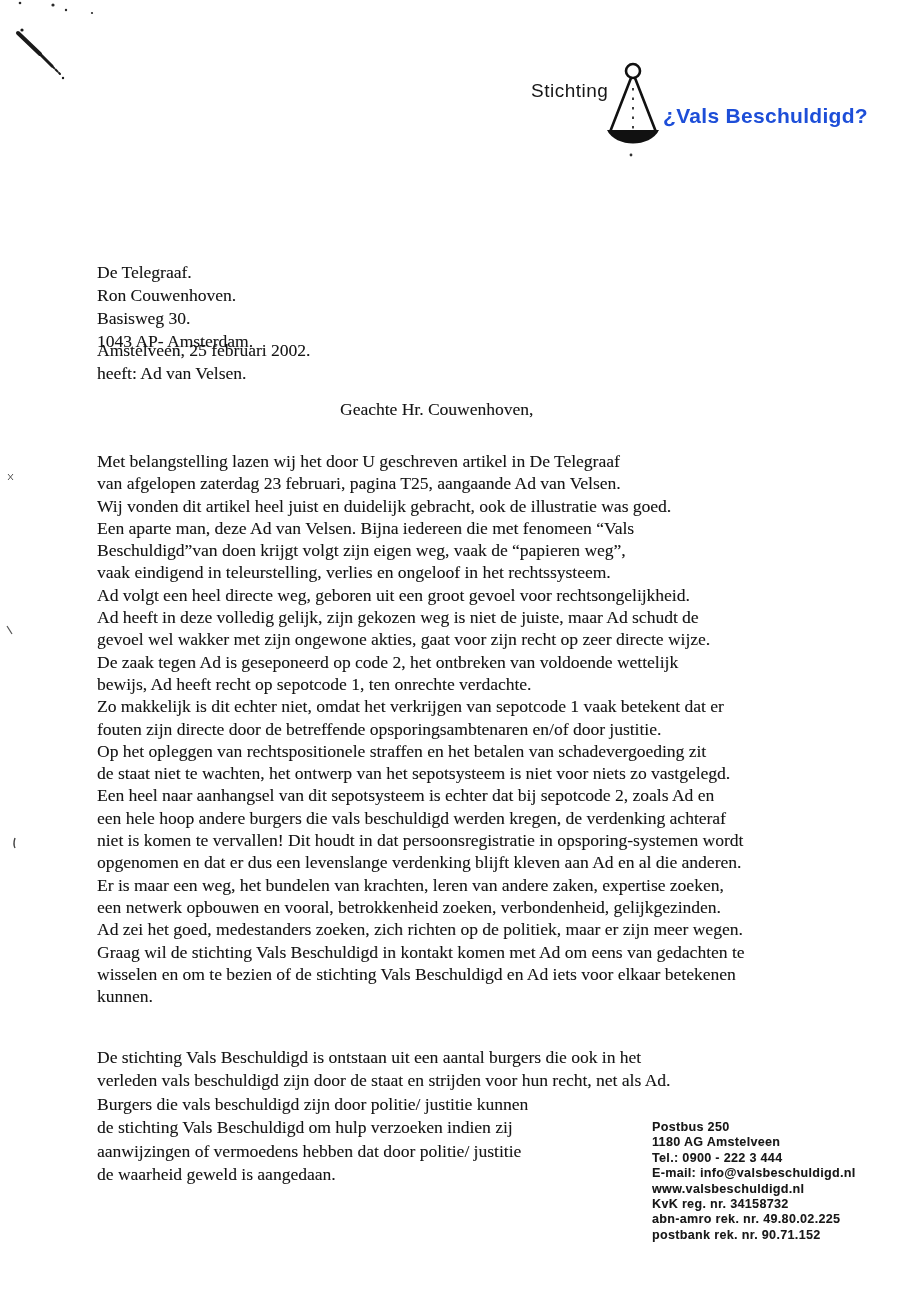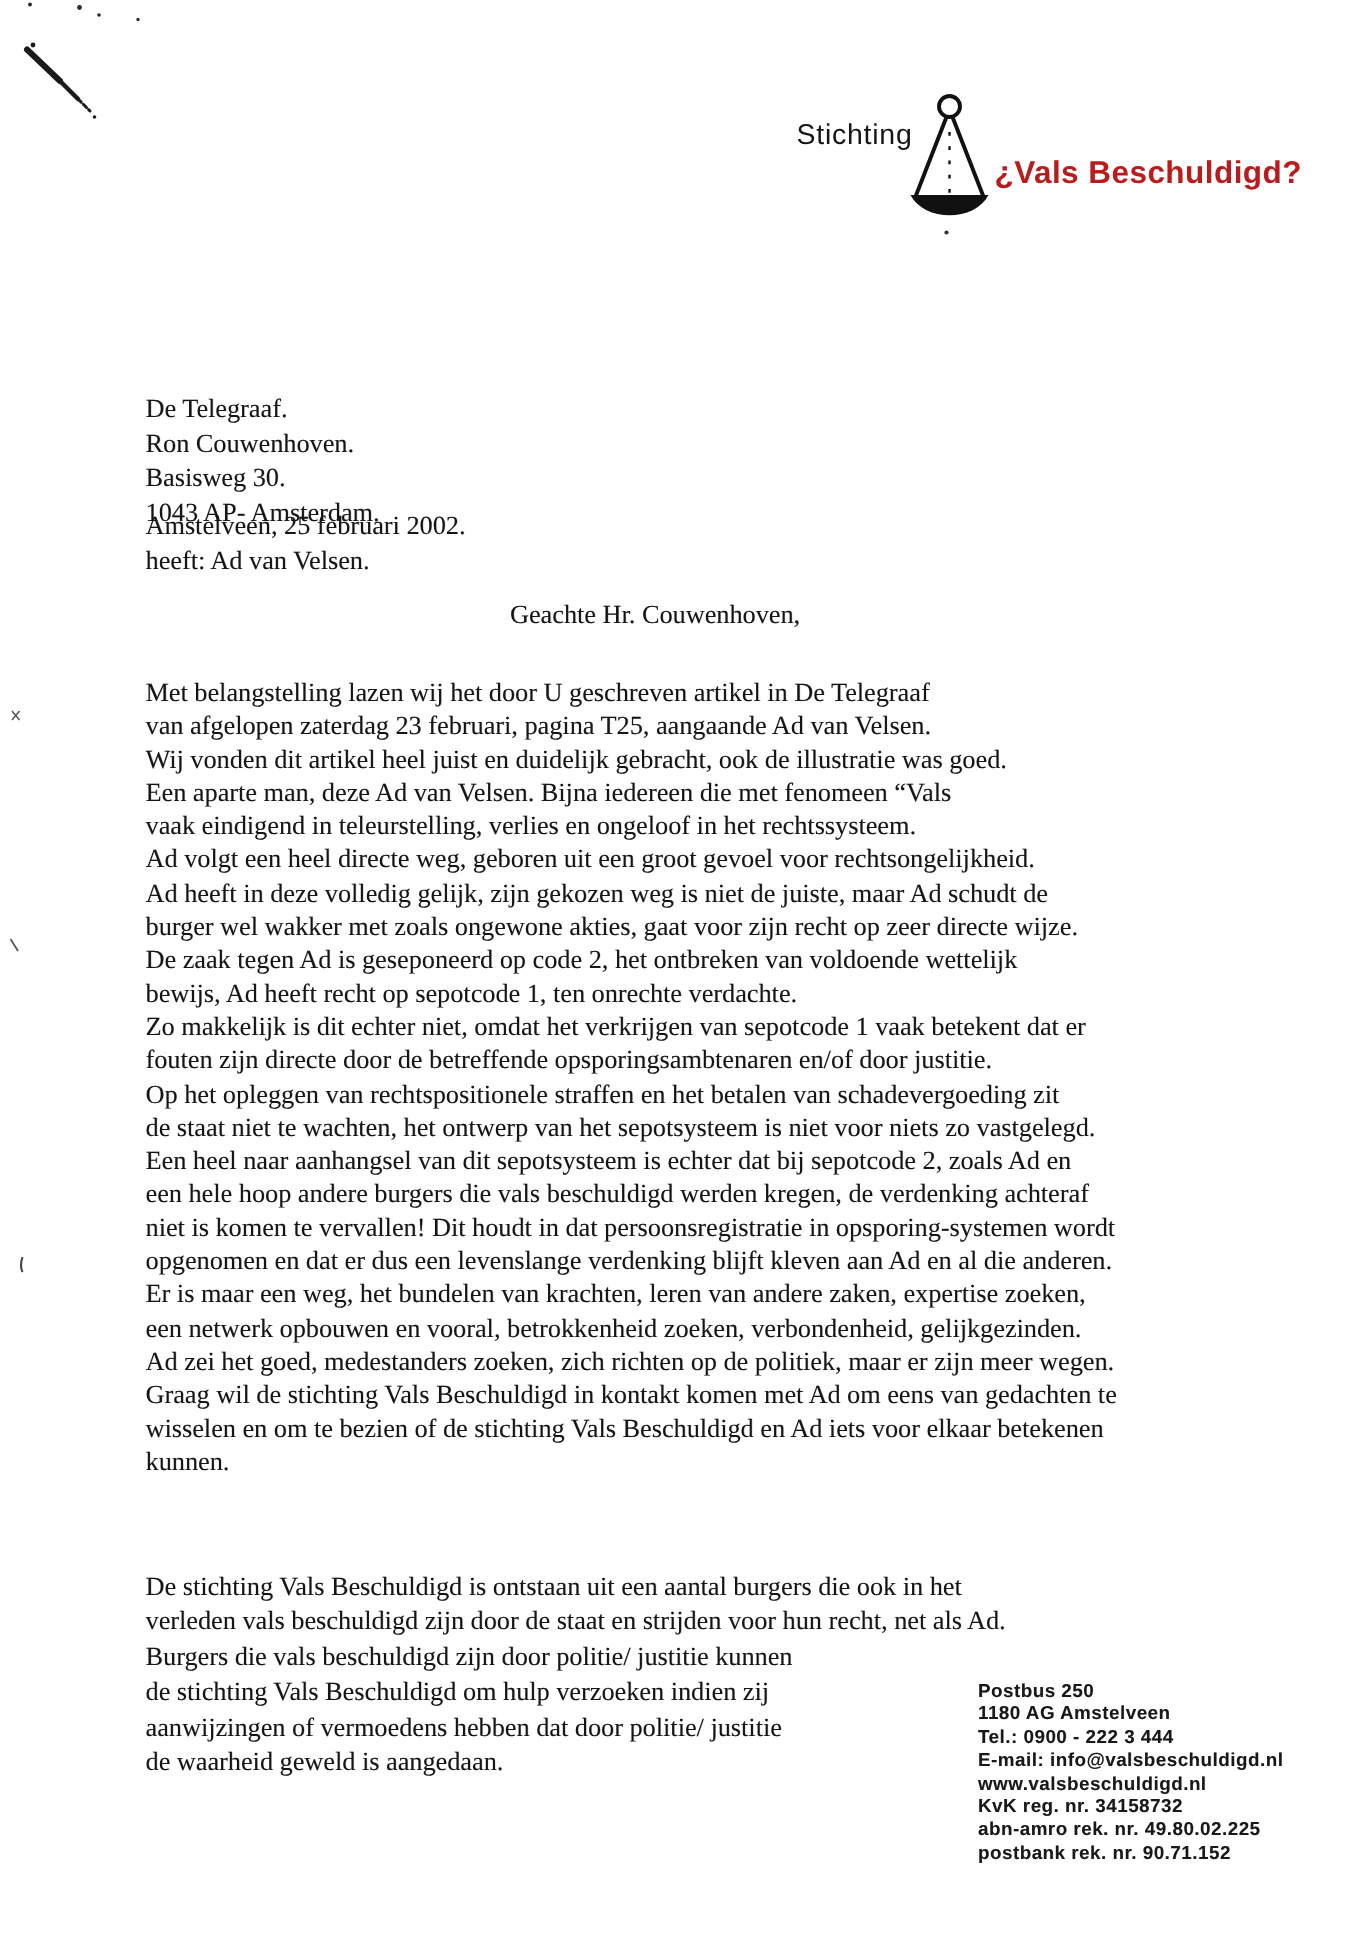--- a/index.html
+++ b/index.html
@@ -19,21 +19,21 @@
   .salutation{
     font-size:17.5px;white-space:nowrap;text-shadow:0.3px 0.3px 0 rgba(0,0,0,0.28);
   }
   
   .logo-stichting{
     font-family:"Liberation Sans", sans-serif;font-size:19px;color:#161616;
     letter-spacing:0.5px;white-space:nowrap;
   }
   .logo-name{
     font-family:"Liberation Sans", sans-serif;font-weight:700;font-size:21px;
-    color:#b91c1c;letter-spacing:0.3px;white-space:nowrap;
+    color:#1d4ed8;letter-spacing:0.3px;white-space:nowrap;
   }
   
   .footer .line{
     font-family:"Liberation Sans", sans-serif;font-weight:700;font-size:12.5px;
     line-height:15.4px;letter-spacing:0.35px;color:#181818;white-space:nowrap;
     text-shadow:0.2px 0.2px 0 rgba(0,0,0,0.3);
   }
 </style>
 </head>
 <body>
@@ -81,24 +81,25 @@
   <div class="line">heeft: Ad van Velsen.</div>
 </div>
 
 <div class="abs salutation" style="left:340px;top:399px;">Geachte Hr. Couwenhoven,</div>
 
 <div class="abs serifblock body-par" style="left:97px;top:450px;">
     <div class="line">Met belangstelling lazen wij het door U geschreven artikel in De Telegraaf</div>
     <div class="line">van afgelopen zaterdag 23 februari, pagina T25, aangaande Ad van Velsen.</div>
     <div class="line">Wij vonden dit artikel heel juist en duidelijk gebracht, ook de illustratie was goed.</div>
     <div class="line">Een aparte man, deze Ad van Velsen. Bijna iedereen die met fenomeen “Vals</div>
+    <div class="line">Beschuldigd”van doen krijgt volgt zijn eigen weg, vaak de “papieren weg”,</div>
     <div class="line">vaak eindigend in teleurstelling, verlies en ongeloof in het rechtssysteem.</div>
     <div class="line">Ad volgt een heel directe weg, geboren uit een groot gevoel voor rechtsongelijkheid.</div>
     <div class="line">Ad heeft in deze volledig gelijk, zijn gekozen weg is niet de juiste, maar Ad schudt de</div>
-    <div class="line">burger wel wakker met zoals ongewone akties, gaat voor zijn recht op zeer directe wijze.</div>
+    <div class="line">gevoel wel wakker met zijn ongewone akties, gaat voor zijn recht op zeer directe wijze.</div>
     <div class="line">De zaak tegen Ad is geseponeerd op code 2, het ontbreken van voldoende wettelijk</div>
     <div class="line">bewijs, Ad heeft recht op sepotcode 1, ten onrechte verdachte.</div>
     <div class="line">Zo makkelijk is dit echter niet, omdat het verkrijgen van sepotcode 1 vaak betekent dat er</div>
     <div class="line">fouten zijn directe door de betreffende opsporingsambtenaren en/of door justitie.</div>
     <div class="line">Op het opleggen van rechtspositionele straffen en het betalen van schadevergoeding zit</div>
     <div class="line">de staat niet te wachten, het ontwerp van het sepotsysteem is niet voor niets zo vastgelegd.</div>
     <div class="line">Een heel naar aanhangsel van dit sepotsysteem is echter dat bij sepotcode 2, zoals Ad en</div>
     <div class="line"><span>een hele hoop andere burgers die vals beschuldigd werden kregen, </span><span class="u">de verdenking achteraf</span></div>
     <div class="line"><span class="u">niet is komen te vervallen!</span><span> Dit houdt in dat persoonsregistratie in opsporing-systemen wordt</span></div>
     <div class="line">opgenomen en dat er dus een levenslange verdenking blijft kleven aan Ad en al die anderen.</div>

